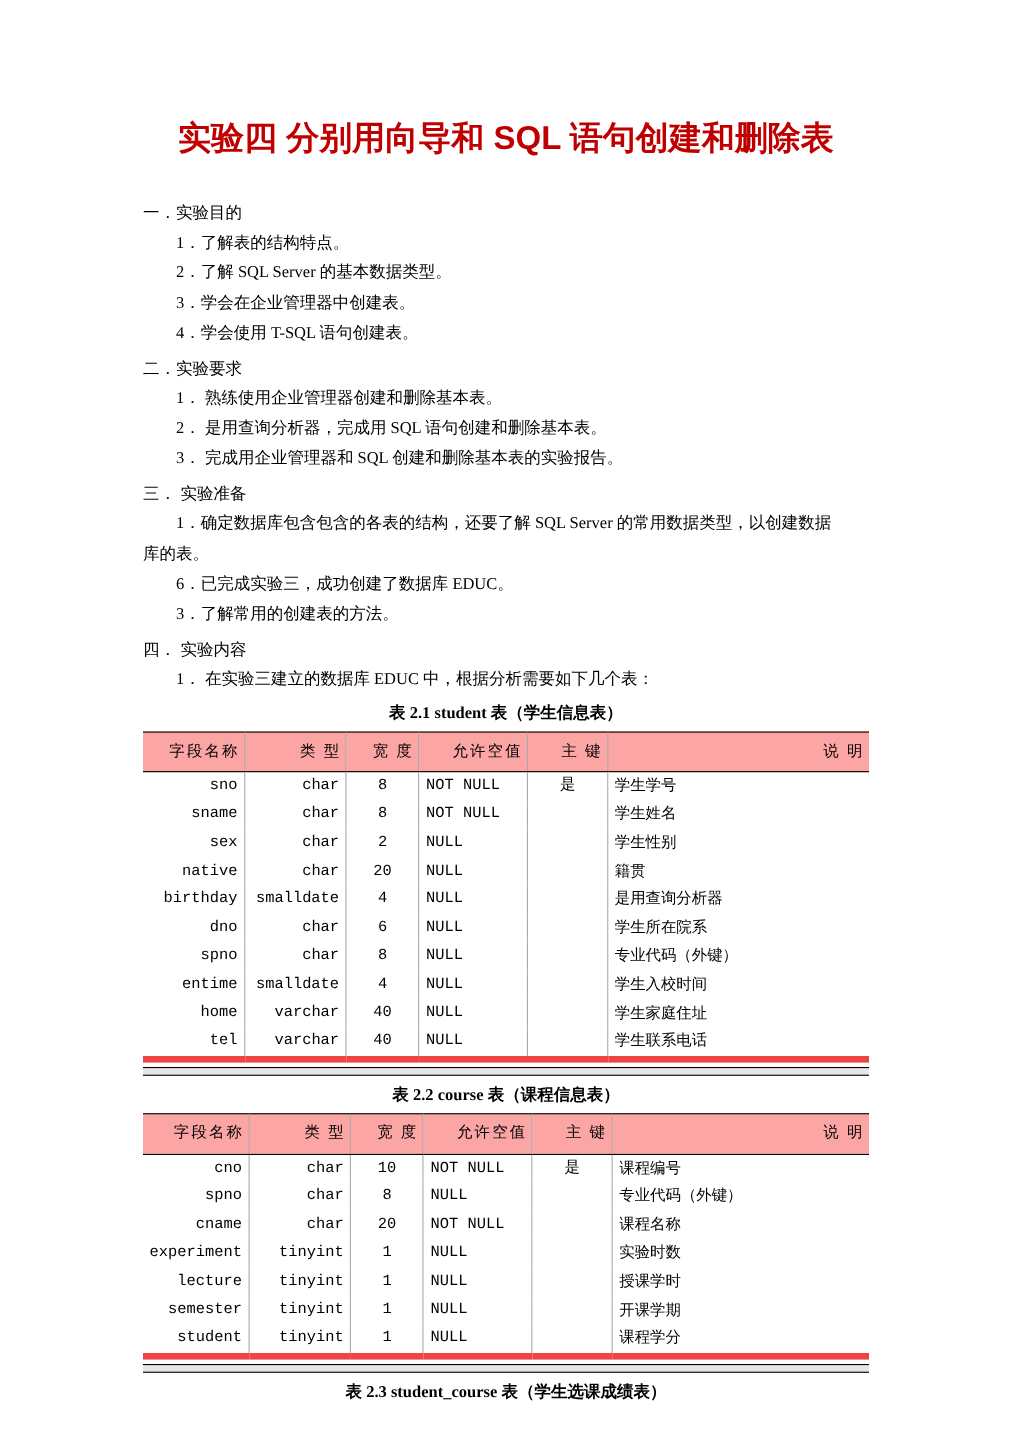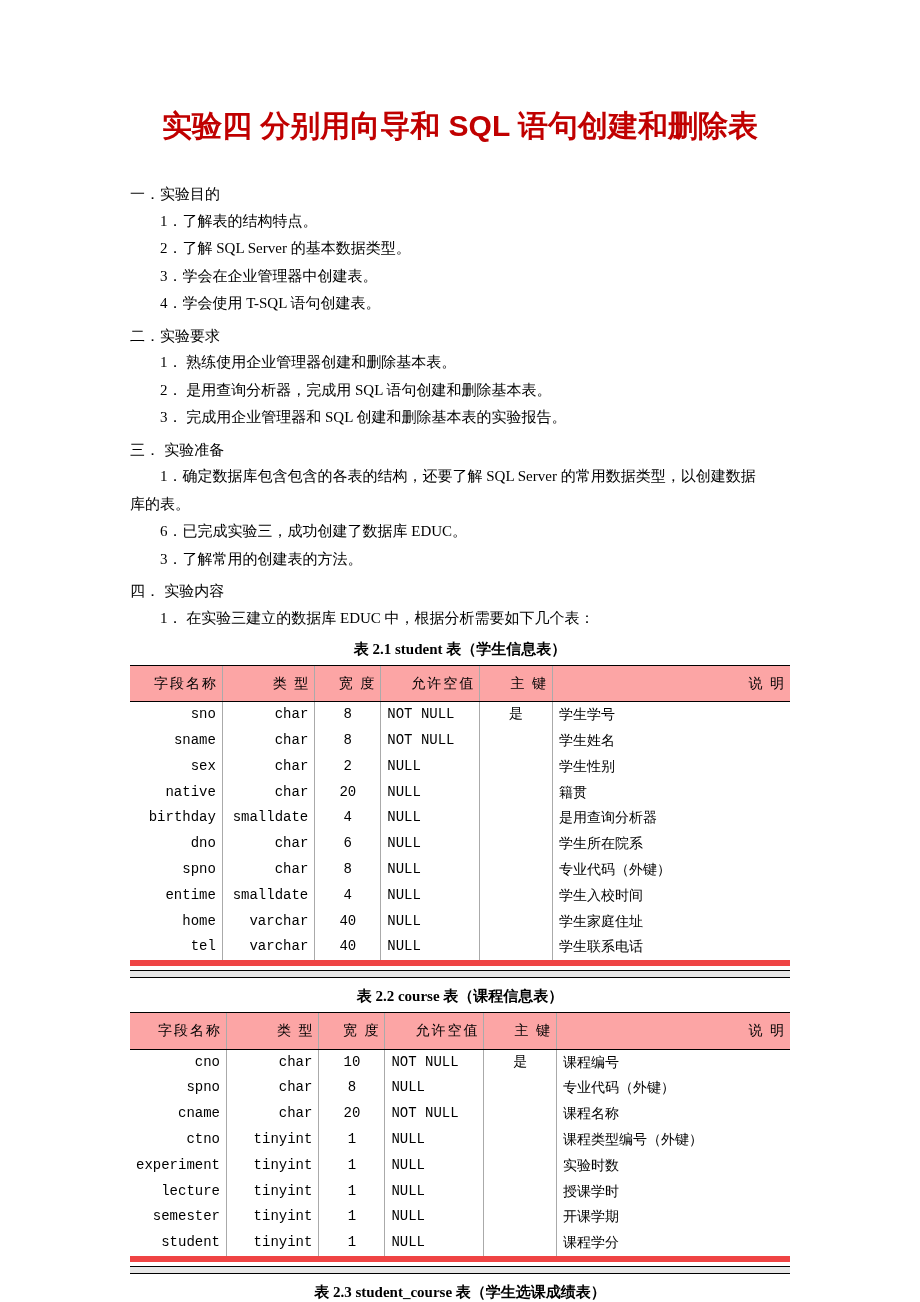--- a/index.html
+++ b/index.html
@@ -232,28 +232,20 @@
       </tr>
       <tr>
         <td class="col-field">cname</td>
         <td class="col-type">char</td>
         <td class="col-width">20</td>
         <td class="col-null">NOT NULL</td>
         <td class="col-pk cn"></td>
         <td class="col-desc cn">课程名称</td>
       </tr>
       <tr>
-        <td class="col-field">ctno</td>
-        <td class="col-type">tinyint</td>
-        <td class="col-width">1</td>
-        <td class="col-null">NULL</td>
-        <td class="col-pk cn"></td>
-        <td class="col-desc cn">课程类型编号（外键）</td>
-      </tr>
-      <tr>
         <td class="col-field">experiment</td>
         <td class="col-type">tinyint</td>
         <td class="col-width">1</td>
         <td class="col-null">NULL</td>
         <td class="col-pk cn"></td>
         <td class="col-desc cn">实验时数</td>
       </tr>
       <tr>
         <td class="col-field">lecture</td>
         <td class="col-type">tinyint</td>

